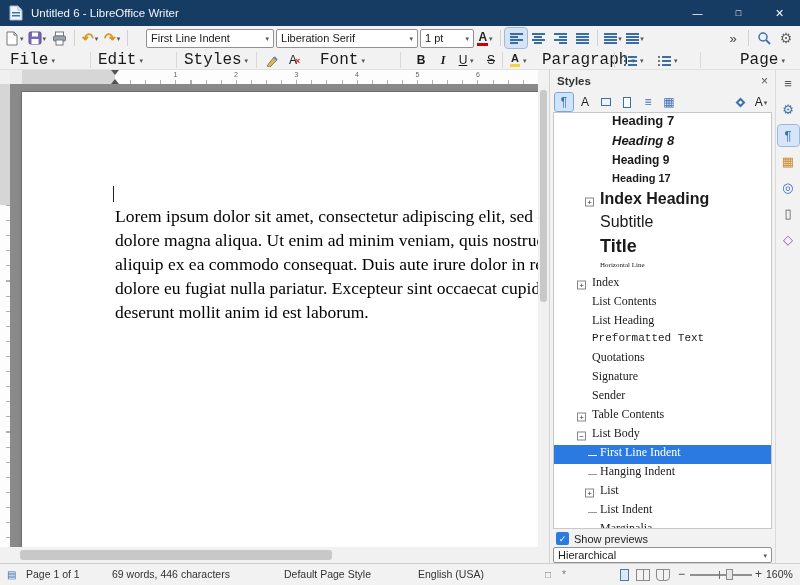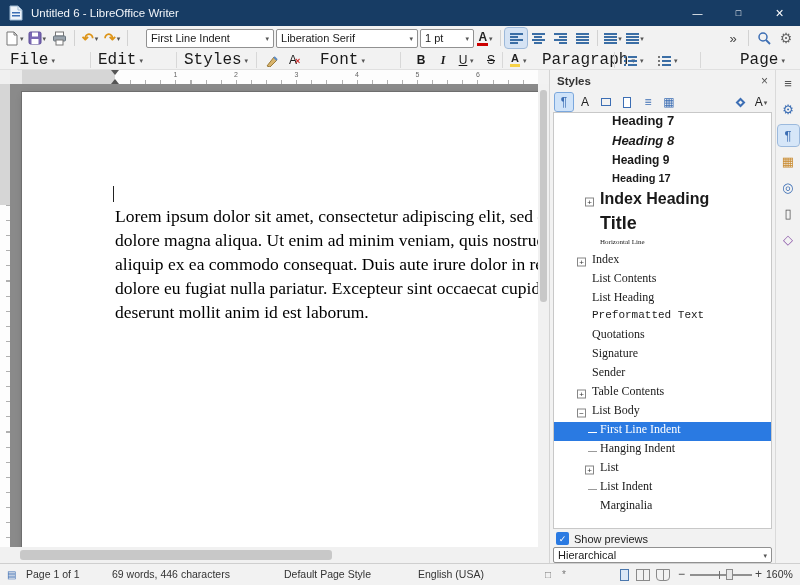--- a/index.html
+++ b/index.html
@@ -394,20 +394,23 @@
         <div class="sb-row" style="height: 19px;">
           <span class="lbl" style="margin-left: 58px; font-size: 12px; font-weight: 700; font-family: &quot;Liberation Sans&quot;, sans-serif;">Heading 9</span>
         </div>
         <div class="sb-row" style="height: 18px;">
           <span class="lbl" style="margin-left: 58px; font-size: 11px; font-weight: 700; font-family: &quot;Liberation Sans&quot;, sans-serif;">Heading 17</span>
         </div>
         <div class="sb-row" style="height: 23px;">
           <span class="exp" style="left: 31px;">+</span>
           <span class="lbl" style="margin-left: 46px; font-size: 16px; font-weight: 700; font-family: &quot;Liberation Sans&quot;, sans-serif;">Index Heading</span>
         </div>
+        <div class="sb-row" style="height: 23px;">
+          <span class="lbl" style="margin-left: 46px; font-size: 16px; font-family: &quot;Liberation Sans&quot;, sans-serif;">Subtitle</span>
+        </div>
         <div class="sb-row" style="height: 25px;">
           <span class="lbl" style="margin-left: 46px; font-size: 18px; font-weight: 700; font-family: &quot;Liberation Sans&quot;, sans-serif;">Title</span>
         </div>
         <div class="sb-row" style="height: 14px;">
           <span class="lbl" style="margin-left: 46px; font-size: 7px; font-family: &quot;Liberation Serif&quot;, serif;">Horizontal Line</span>
         </div>
         <div class="sb-row" style="height: 19px;">
           <span class="exp" style="left: 23px;">+</span>
           <span class="lbl" style="margin-left: 38px; font-size: 12px; font-family: &quot;Liberation Serif&quot;, serif;">Index</span>
         </div>

